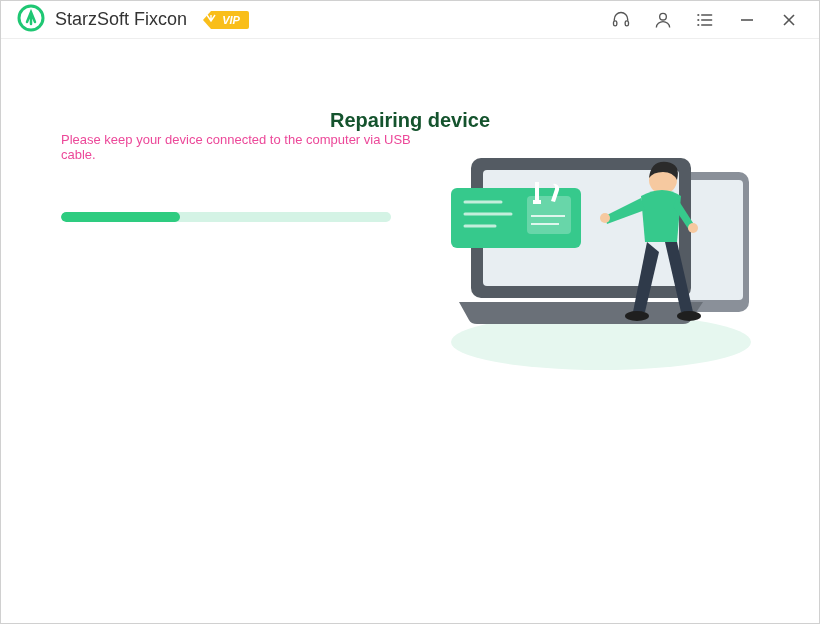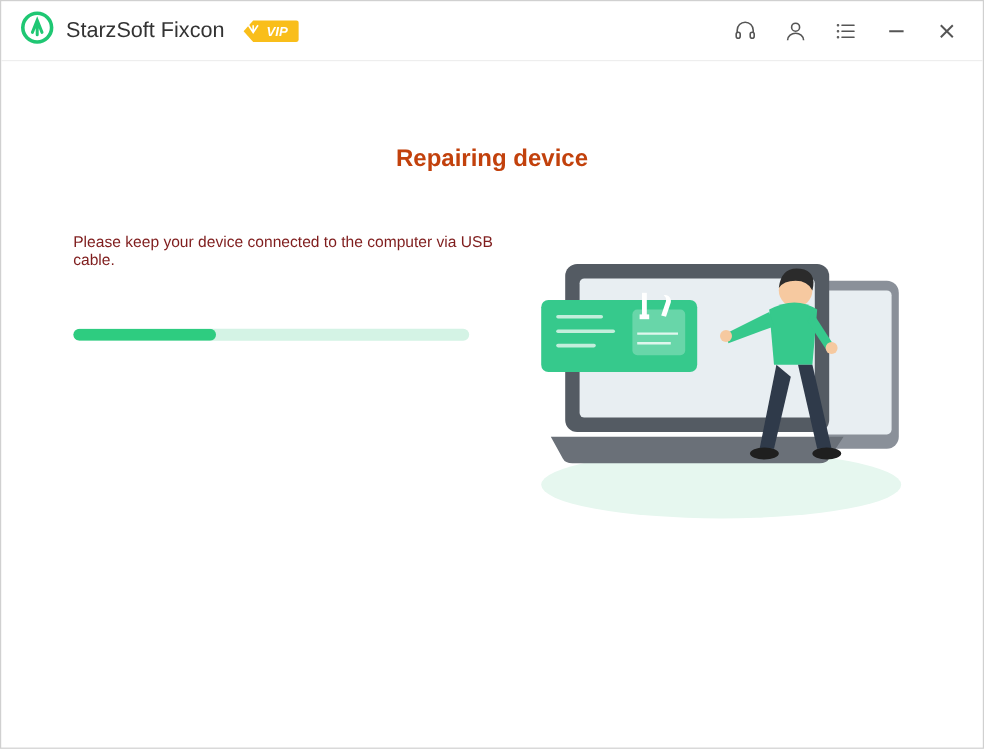--- a/index.html
+++ b/index.html
@@ -6,21 +6,21 @@
   body {
     width: 820px;
     height: 624px;
     font-family: "Segoe UI", Arial, sans-serif;
     background: #ffffff;
     border: 1px solid #d0d0d0;
     position: relative;
     overflow: hidden;
   }
   .titlebar {
-    height: 50px;
+    height: 38px;
     display: flex;
     align-items: center;
     padding: 0 20px 0 16px;
     border-bottom: 1px solid #eeeeee;
   }
   .titlebar .left {
     display: flex;
     align-items: center;
     gap: 10px;
   }
@@ -48,34 +48,33 @@
     cursor: pointer;
     color: #555;
   }
   .main {
     padding: 70px 60px 0 60px;
   }
   .heading {
     text-align: center;
     font-size: 20px;
     font-weight: 600;
-    color: #c2410c;
-    margin-bottom: 50px;
+    color: #14532d;
   }
   .content-row {
     display: flex;
     align-items: flex-start;
     gap: 30px;
   }
   .left-col {
     flex: 0 0 350px;
   }
   .instruction {
     font-size: 13px;
-    color: #7f1d1d;
+    color: #ec4899;
     margin-bottom: 50px;
   }
   .progress-track {
     width: 330px;
     height: 10px;
     border-radius: 5px;
     background: #d4f3e5;
     overflow: hidden;
   }
   .progress-fill {

